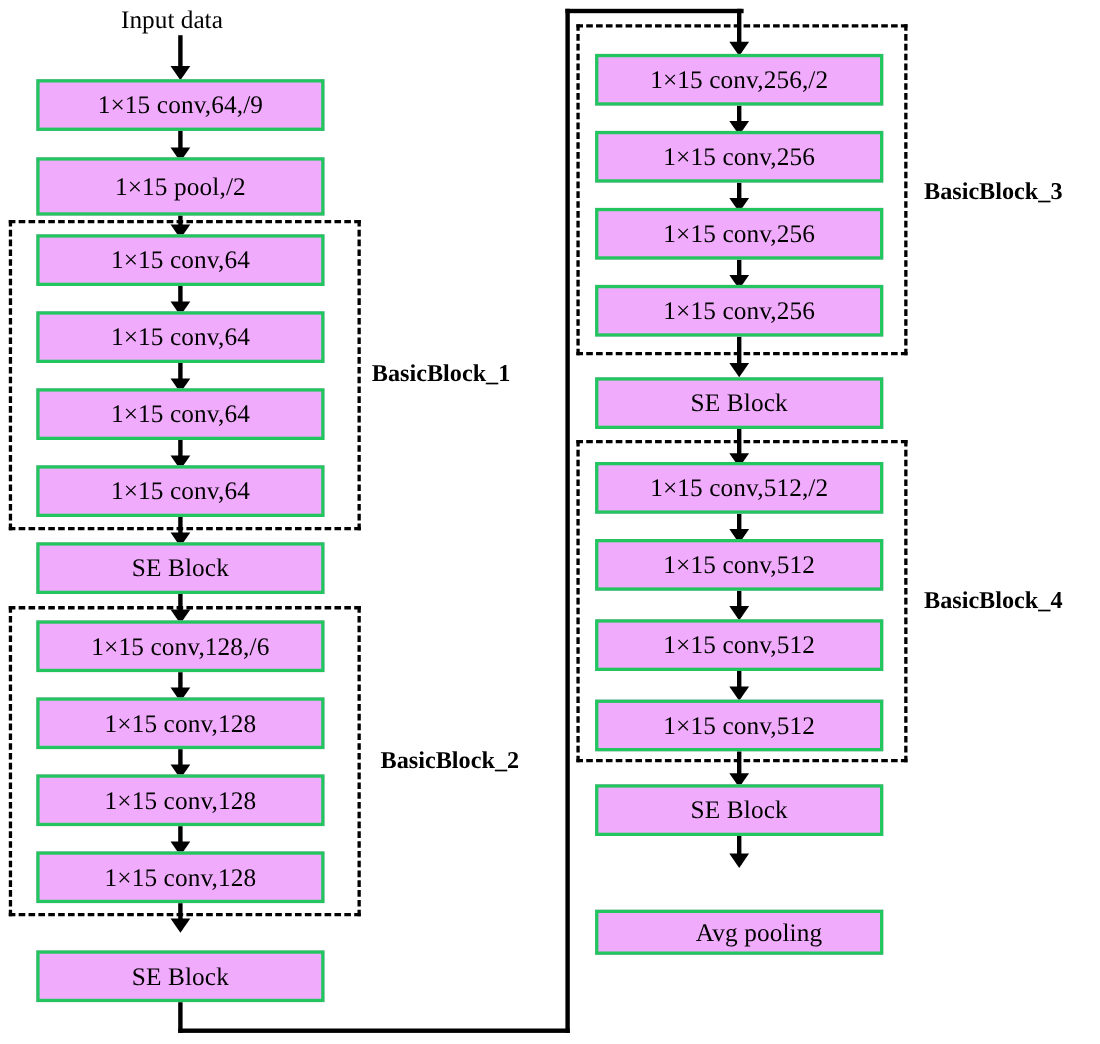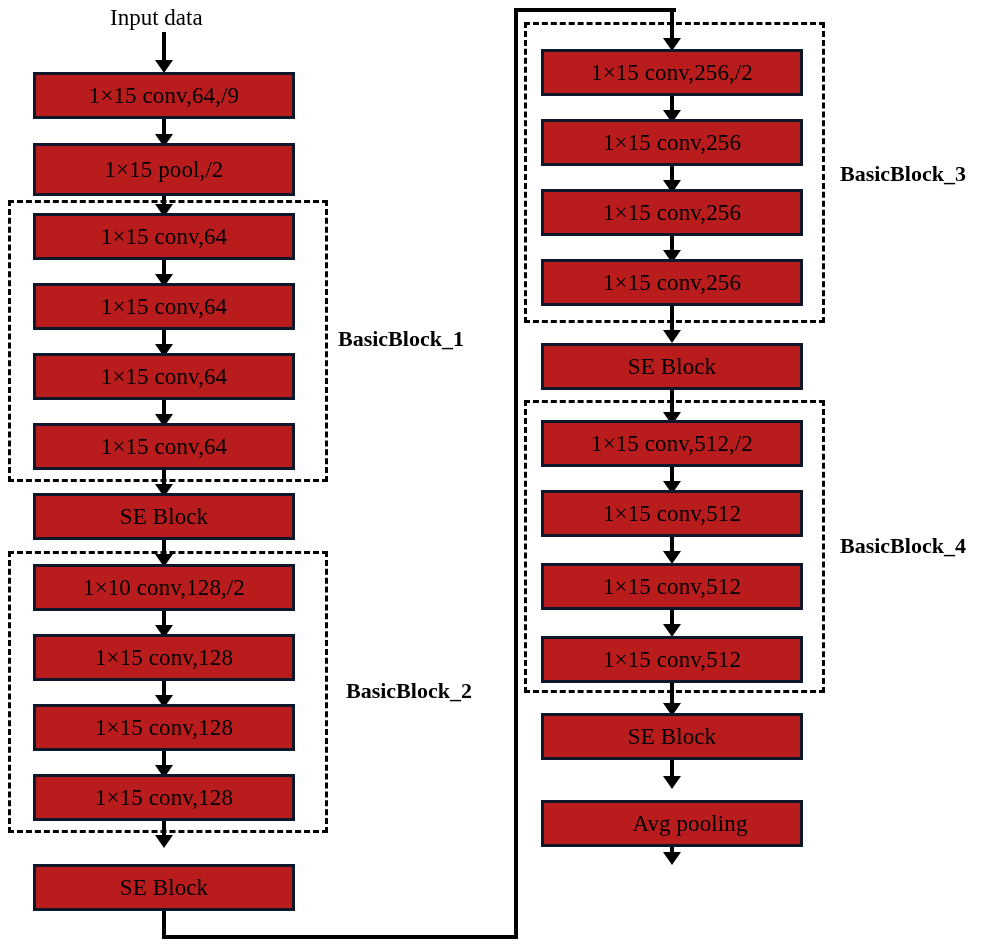--- a/index.html
+++ b/index.html
@@ -13,22 +13,22 @@
     height: 949px;
     background: #ffffff;
     overflow: hidden;
     font-family: "Liberation Serif", "DejaVu Serif", serif;
     color: #000000;
   }
   
   .node {
     position: absolute;
     box-sizing: border-box;
-    border: 3px solid #0f172a;
-    background: #b91c1c;
+    border: 3px solid #22c55e;
+    background: #f0abfc;
     display: flex;
     align-items: center;
     justify-content: center;
     font-size: 23px;
     line-height: 1;
     letter-spacing: 0.1px;
     white-space: nowrap;
     z-index: 3;
   }
   
@@ -120,21 +120,21 @@
   <div class="arrowhead" style="left:155px; top:484px;"></div>
 
   <div class="node" style="left:33px; top:493px; width:262px; height:47px;">SE Block</div>
 
   <div class="vline" style="left:162px; top:540px; height:24px;"></div>
   <div class="arrowhead" style="left:155px; top:554px;"></div>
 
   <div class="group" style="left:8px; top:551px; width:320px; height:282px;"></div>
   <div class="group-label" style="left:346px; top:680px;">BasicBlock_2</div>
 
-  <div class="node" style="left:33px; top:564px; width:262px; height:47px;">1×10 conv,128,/2</div>
+  <div class="node" style="left:33px; top:564px; width:262px; height:47px;">1×15 conv,128,/6</div>
   <div class="vline" style="left:162px; top:611px; height:24px;"></div>
   <div class="arrowhead" style="left:155px; top:625px;"></div>
 
   <div class="node" style="left:33px; top:634px; width:262px; height:47px;">1×15 conv,128</div>
   <div class="vline" style="left:162px; top:681px; height:24px;"></div>
   <div class="arrowhead" style="left:155px; top:695px;"></div>
 
   <div class="node" style="left:33px; top:704px; width:262px; height:47px;">1×15 conv,128</div>
   <div class="vline" style="left:162px; top:751px; height:24px;"></div>
   <div class="arrowhead" style="left:155px; top:765px;"></div>
@@ -196,19 +196,19 @@
   <div class="node" style="left:541px; top:636px; width:262px; height:47px;">1×15 conv,512</div>
 
   <div class="vline" style="left:670px; top:683px; height:28px;"></div>
   <div class="arrowhead" style="left:663px; top:703px;"></div>
 
   <div class="node" style="left:541px; top:713px; width:262px; height:47px;">SE Block</div>
 
   <div class="vline" style="left:670px; top:760px; height:26px;"></div>
   <div class="arrowhead" style="left:663px; top:776px;"></div>
 
-  <div class="node" style="left:541px; top:800px; width:262px; height:47px;padding-left:36px;">Avg pooling</div>
+  <div class="node" style="left:541px; top:827px; width:262px; height:41px;padding-left:36px;">Avg pooling</div>
 
   <div class="vline" style="left:670px; top:836px; height:26px;"></div>
   <div class="arrowhead" style="left:663px; top:852px;"></div>
 
 
 </div>
 
 </body></html>

